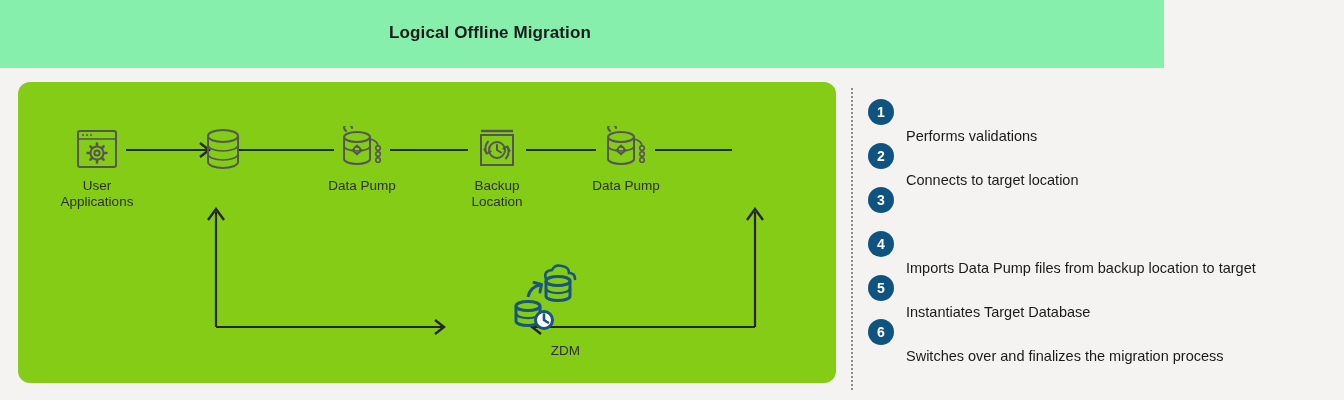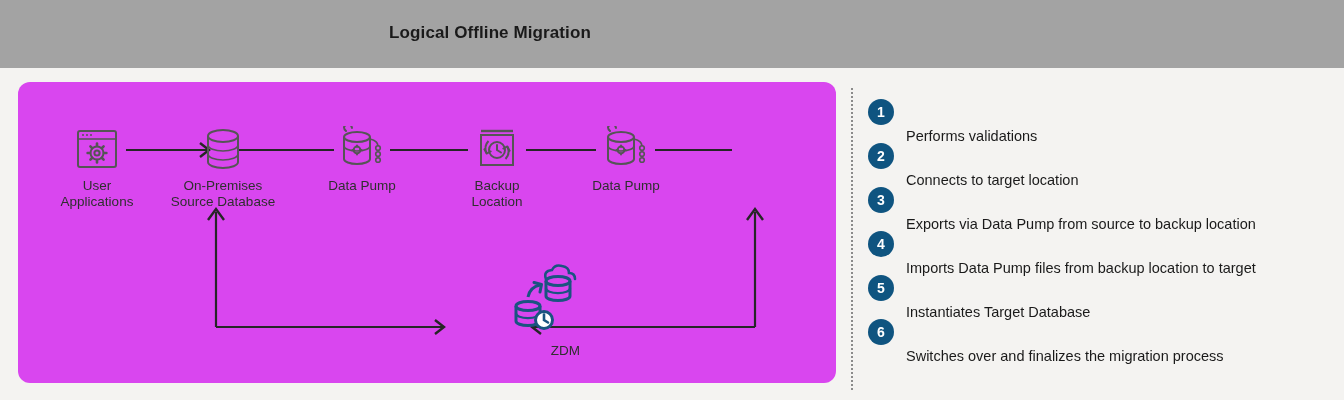--- a/index.html
+++ b/index.html
@@ -4,36 +4,37 @@
 <style>
   html,body{margin:0;padding:0;}
   body{
     width:1344px;height:400px;
     background:#f4f3f1;
     font-family:"Liberation Sans", sans-serif;
     overflow:hidden;
     position:relative;
   }
   .header{
-    position:absolute;left:0;top:0;width:1344px;height:68px;
-    background:#a3a3a3;
+    position:absolute;left:0;top:0;width:1148px;height:68px;
+    background:#86efac;
+    padding-left:16px;
   }
   .header-title{
     position:absolute;left:0;top:23px;width:980px;
     text-align:center;
     font-size:17px;font-weight:bold;color:#1a1a1a;
     letter-spacing:.1px;
   }
   .stage{
     position:absolute;left:0;top:68px;width:1344px;height:332px;
     background:#f4f3f1;
   }
   .diagram-card{
     position:absolute;left:18px;top:14px;width:818px;height:301px;
-    background:#d946ef;border-radius:12px;
+    background:#84cc16;border-radius:12px;
   }
   
   .node{
     position:absolute;width:150px;text-align:center;
   }
   .node .icon{
     height:50px;display:flex;align-items:center;justify-content:center;
   }
   .node .label{
     margin-top:4px;font-size:13.5px;line-height:15.5px;color:#2f2f2f;
@@ -140,22 +141,20 @@
 
     <div class="node" style="left:130px;top:42px;">
       <div class="icon">
         <svg width="42" height="44" viewBox="0 0 42 44">
           <ellipse cx="21" cy="9" rx="15" ry="6" fill="none" stroke="#555" stroke-width="2"></ellipse>
           <path d="M6 9 V35 a15 6 0 0 0 30 0 V9" fill="none" stroke="#555" stroke-width="2"></path>
           <path d="M6 18 a15 6 0 0 0 30 0" fill="none" stroke="#555" stroke-width="1.7"></path>
           <path d="M6 27 a15 6 0 0 0 30 0" fill="none" stroke="#555" stroke-width="1.7"></path>
         </svg>
       </div>
-      <div class="label">On-Premises
-Source Database</div>
     </div>
 
     <div class="node" style="left:269px;top:42px;">
       <div class="icon">
         <svg width="52" height="46" viewBox="0 0 52 46">
           <path d="M10 5 q-4 -4 0 -6 q5 -2 6 3" fill="none" stroke="#555" stroke-width="2" stroke-linecap="round"></path>
           <ellipse cx="21" cy="11" rx="13" ry="5" fill="none" stroke="#555" stroke-width="2"></ellipse>
           <path d="M8 11 V33 a13 5 0 0 0 26 0 V11" fill="none" stroke="#555" stroke-width="2"></path>
           <path d="M8 20 a13 5 0 0 0 26 0" fill="none" stroke="#555" stroke-width="1.6"></path>
           <circle cx="21" cy="24" r="3.4" fill="none" stroke="#555" stroke-width="2"></circle>
@@ -244,21 +243,20 @@
     <div class="step-row">
       <div class="step-badge">1</div>
       <div class="step-text">Performs validations</div>
     </div>
     <div class="step-row">
       <div class="step-badge">2</div>
       <div class="step-text">Connects to target location</div>
     </div>
     <div class="step-row">
       <div class="step-badge">3</div>
-      <div class="step-text">Exports via Data Pump from source to backup location</div>
     </div>
     <div class="step-row">
       <div class="step-badge">4</div>
       <div class="step-text">Imports Data Pump files from backup location to target</div>
     </div>
     <div class="step-row">
       <div class="step-badge">5</div>
       <div class="step-text">Instantiates Target Database</div>
     </div>
     <div class="step-row">

